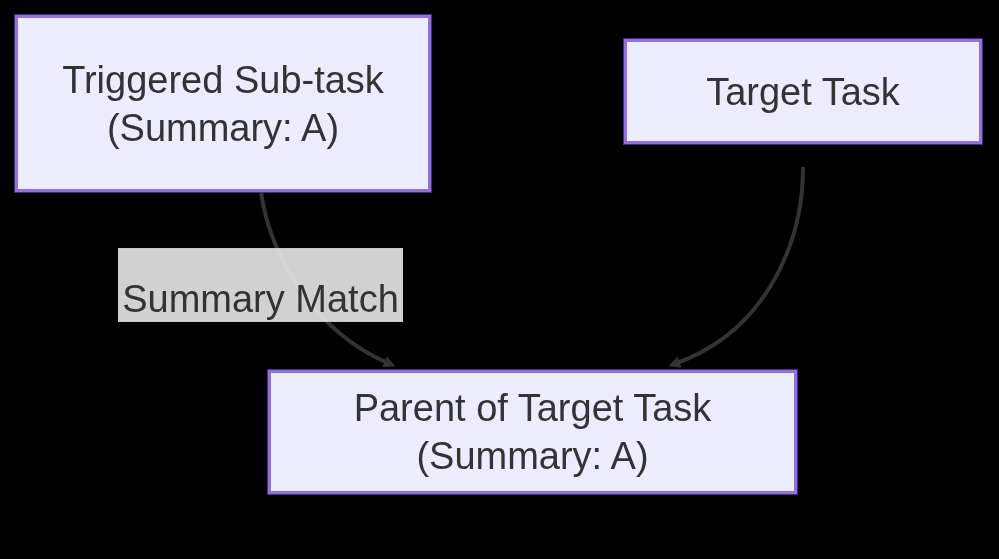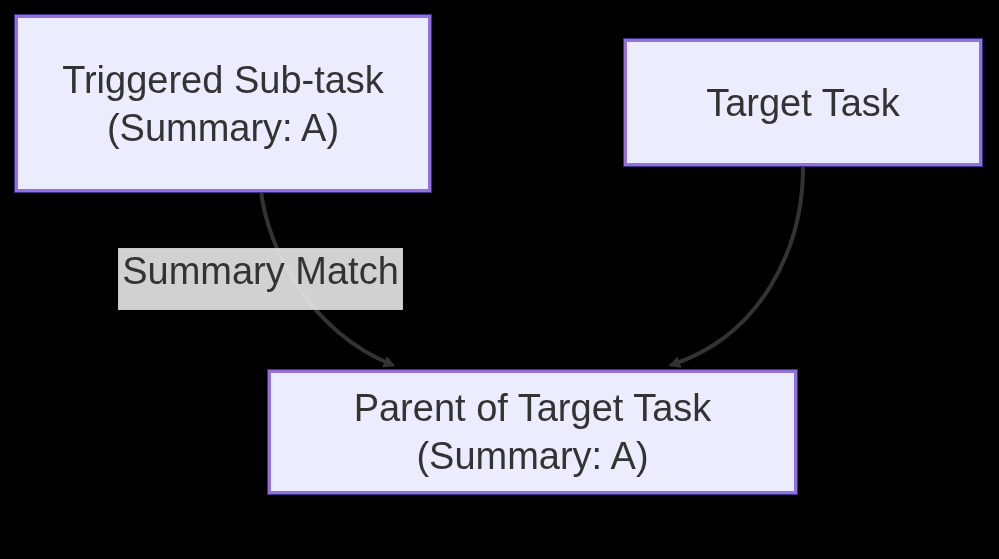--- a/index.html
+++ b/index.html
@@ -38,34 +38,34 @@
     display: flex;
     flex-direction: column;
     align-items: center;
     justify-content: center;
     text-align: center;
     color: var(--text, #333333);
     font-size: 38px;
     line-height: 48px;
   }
   .node-triggered { left: 15px;  top: 15px;  width: 416px; height: 177px; }
-  .node-target    { left: 624px; top: 39px;  width: 358px; height: 127px; }
+  .node-target    { left: 624px; top: 39px;  width: 358px; height: 105px; }
   .node-parent    { left: 268px; top: 370px; width: 529px; height: 124px; }
   .edge-label {
     position: absolute;
     z-index: 2; 
     left: 118px;
     top: 248px;
     width: 285px;
-    height: 62px;
+    height: 74px;
     box-sizing: border-box;
     background: rgba(232, 232, 232, 0.90);
     border: 1px solid rgba(200, 200, 200, 0.9);
     display: flex;
-    align-items: flex-start;
+    align-items: flex-end;
     justify-content: center;
     color: var(--text, #333333);
     font-size: 38px;
     line-height: 44px;
     white-space: nowrap;
   }
 </style>
 </head>
 <body>
 

